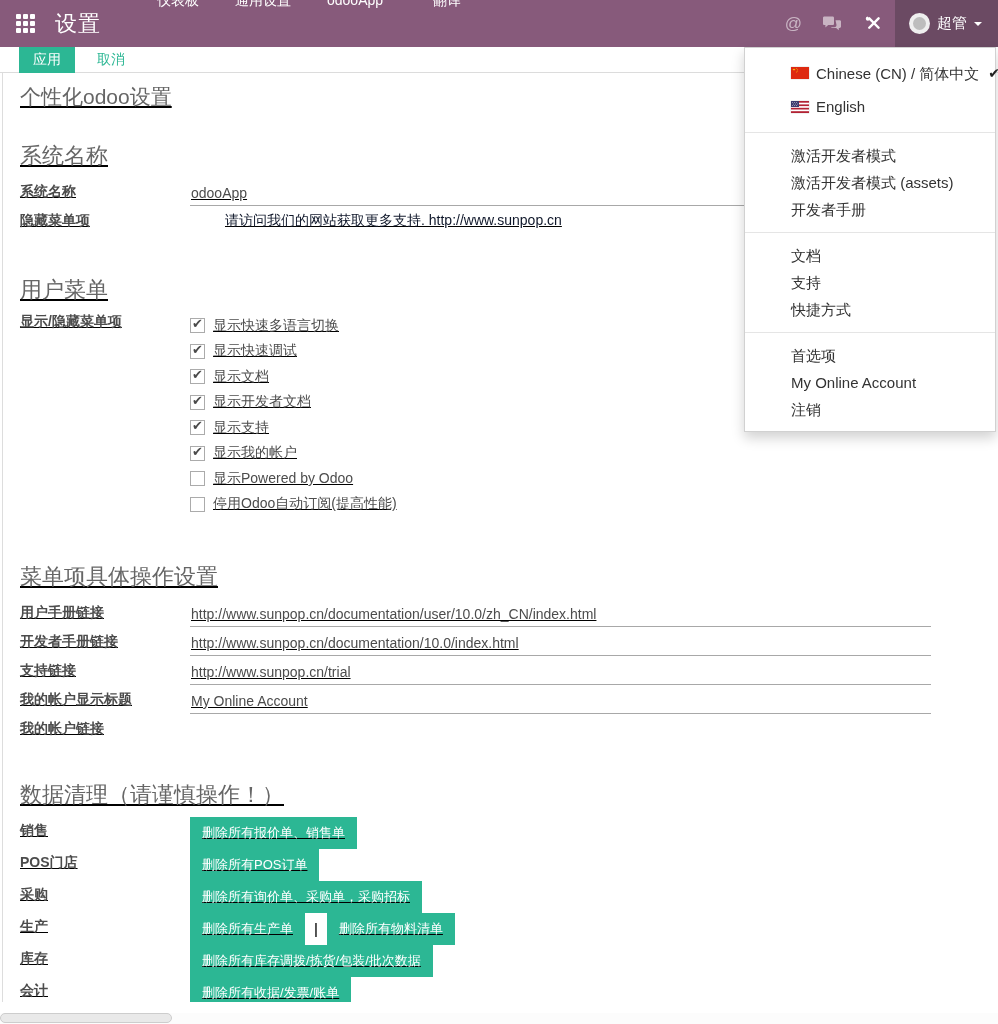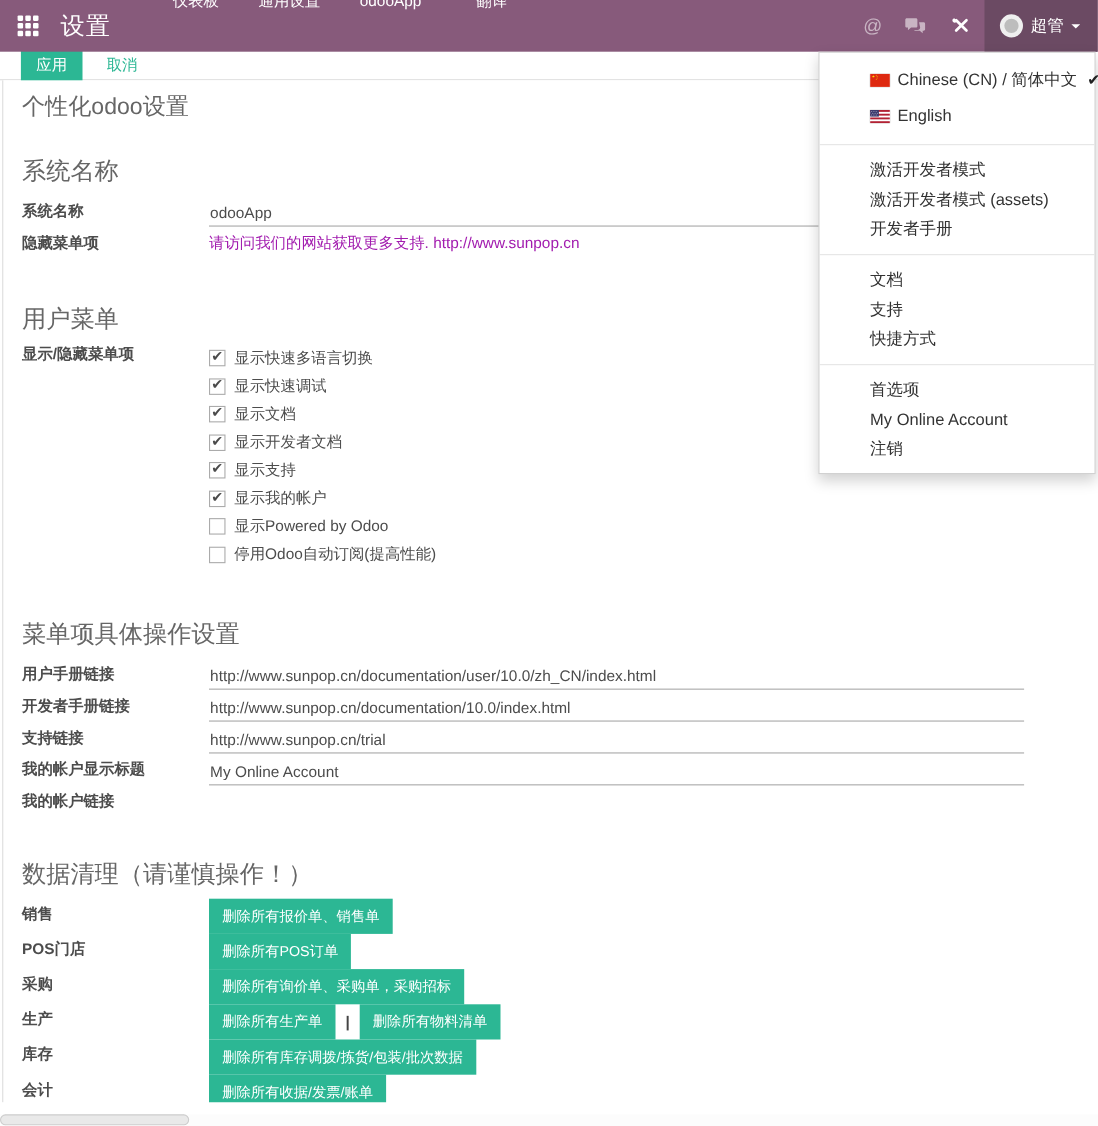--- a/index.html
+++ b/index.html
@@ -24,34 +24,34 @@
   .avatar { width:21px; height:21px; border-radius:50%; background:#efefef; position:relative; }
   .avatar::after { content:""; position:absolute; left:4px; top:4px; width:13px; height:13px; border-radius:50%; background:#bdbdbd; }
   .user-name { font-size:15px; }
 
   
   .control-panel { height:26px; border-bottom:1px solid #dcdcdc; display:flex; align-items:center; padding-left:19px; gap:22px; background:#fff; }
   .btn-apply { background:#2CB794; color:#fff; border:none; font-size:14px; padding:6px 14px; cursor:pointer; }
   .link-cancel { color:#2CB794; font-size:14px; text-decoration:none; cursor:pointer; }
 
   
-  .sheet { border-left:1px solid #ddd; margin-left:2px; padding:10px 16px 0 17px; height:929px; overflow:hidden; position:relative; background:#fff; }
+  .sheet { border-left:1px solid #ddd; margin-left:2px; padding:10px 16px 0 17px; height:929px; overflow:hidden; position:relative; background:#fff;text-decoration:underline; }
   .page-title { font-size:21px; color:#666; font-weight:400; }
   .sec-heading { font-size:22px; color:#666; font-weight:400; }
   .sec-sys { margin-top:30px; }
   .sec-usermenu { margin-top:40px; }
   .sec-links { margin-top:45px; }
   .sec-clean { margin-top:37px; }
 
   .field-row { display:flex; align-items:flex-end; height:29px; }
   .rows-start { margin-top:6px; }
   .f-label { width:170px; font-size:14px; font-weight:bold; color:#4c4c4c; padding-bottom:5px; }
   .f-input { flex:0 0 741px; border:none; border-bottom:1px solid #a8a8a8; font-size:14px; color:#4c4c4c;
     font-family:"Liberation Sans","DejaVu Sans",sans-serif; padding:0 0 4px 1px; outline:none; background:transparent; }
-  .f-link { font-size:14px; color:#a21caf; text-decoration:none; padding-bottom:5px; }
+  .f-link { font-size:14px; color:#0f172a; text-decoration:none; padding-bottom:5px;margin-left:35px; }
 
   .group-row { display:flex; margin-top:8px; }
   .chk-col { }
   .chk-row { height:25.5px; display:flex; align-items:center; cursor:pointer; }
   .chk-box { width:15px; height:15px; border:1px solid #ababab; background:#fff; margin-right:8px; position:relative; flex:0 0 15px; }
   .chk-box.checked::after { content:"✔"; position:absolute; left:1px; top:-3px; font-size:13px; color:#4a4a4a; }
   .chk-label { font-size:14px; color:#4c4c4c; }
 
   .clean-rows { margin-top:7px; }
   .clean-row { min-height:31px; display:flex; align-items:center; }

